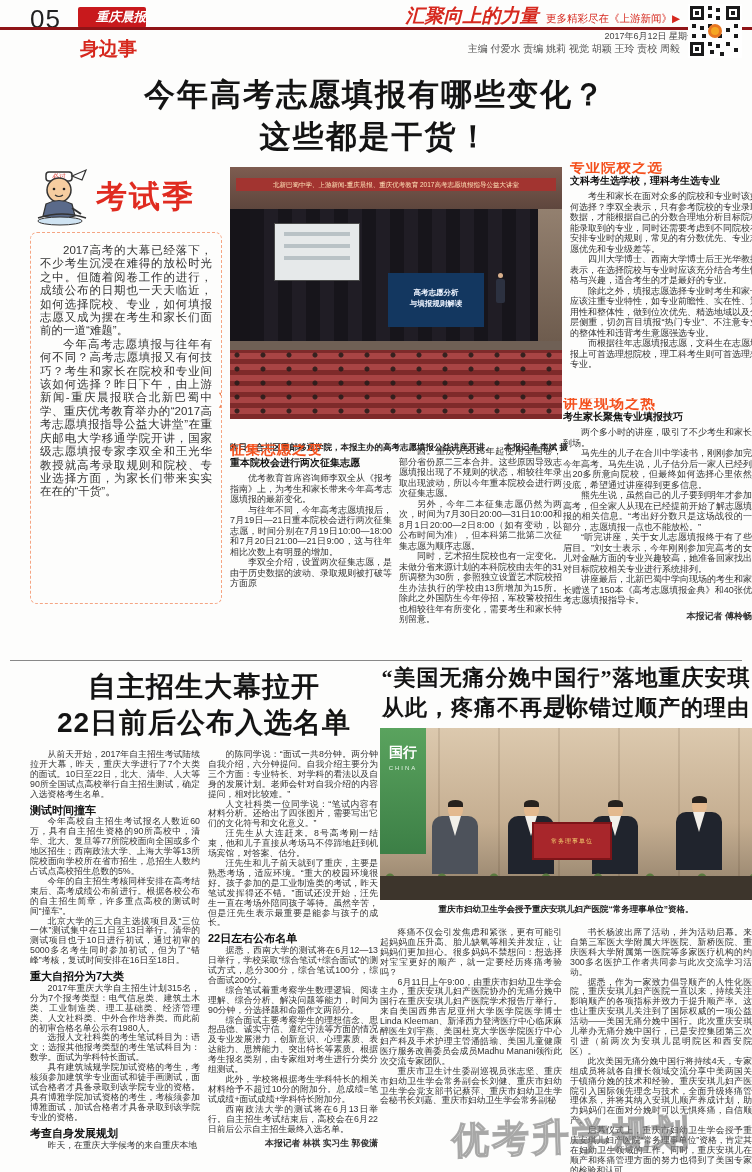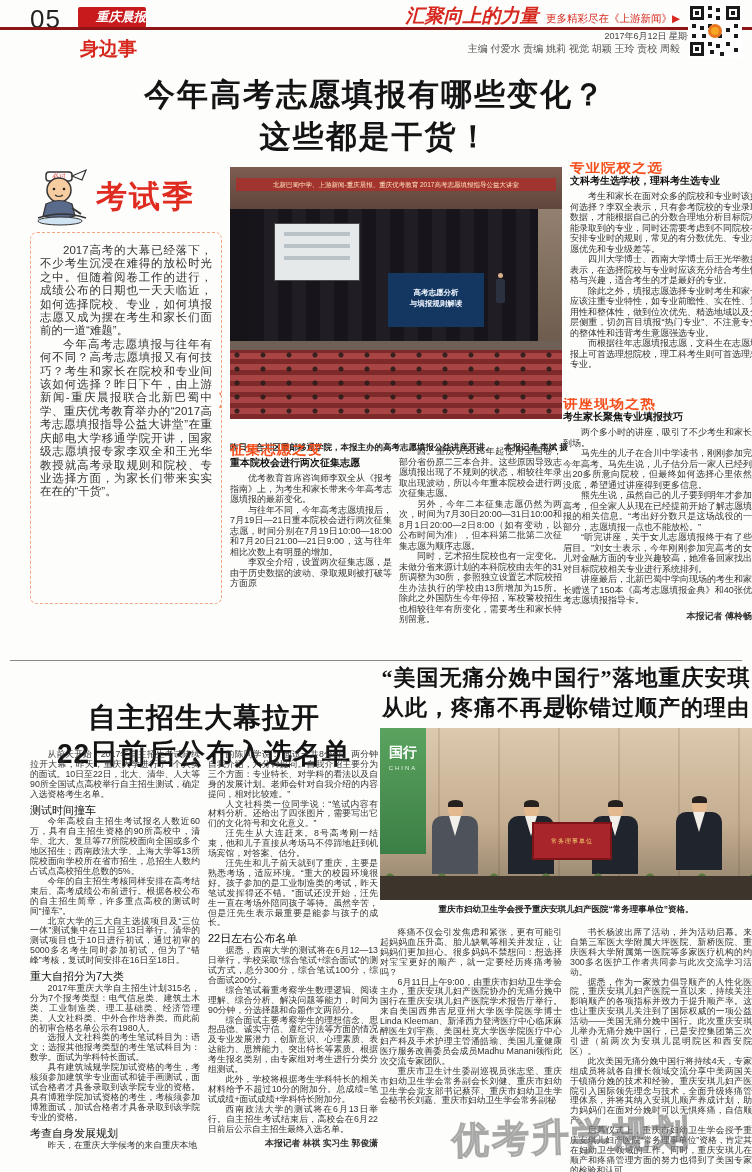--- a/index.html
+++ b/index.html
@@ -51,31 +51,31 @@
   .p1-heads{position:absolute;left:0;top:183px;width:100%;height:69px;opacity:.85;
         background-image:radial-gradient(circle at 7px 5px,#221b19 2px,transparent 3px);background-size:26px 14px;}
   .caption1{position:absolute;left:230px;top:442px;width:332px;font-size:8.5px;color:#222;text-align:center;
         font-weight:600;white-space:nowrap;}
   .caption1 .credit{margin-left:8px;}
   
   .sec-title{font-size:14.5px;font-weight:900;color:#f4511e;margin:0 0 3px;letter-spacing:1px;}
   .sec-sub{font-size:10px;font-weight:bold;color:#111;margin:0 0 5px;}
   .news-text{font-size:9px;line-height:10.5px;color:#333;text-align:justify;}
   .para{margin:0;text-indent:2em;text-align:justify;}
-  .col-subhead{font-size:11px;font-weight:normal;color:#111;text-indent:0;margin:6px 0 2px;text-align:left;}
+  .col-subhead{font-size:11px;font-weight:bold;color:#111;text-indent:0;margin:6px 0 2px;text-align:left;}
   .byline-p{text-align:right;font-weight:bold;text-indent:0;margin-top:5px;}
   .section1{position:absolute;left:230px;top:444px;width:332px;height:214px;overflow:hidden;}
   .s1-col1{position:absolute;left:0;top:0;width:162px;}
   .s1-col2{position:absolute;left:169px;top:2px;width:163px;}
   .section2{position:absolute;left:563px;top:162px;width:189px;height:234px;overflow:hidden;padding-left:7px;}
   .section3{position:absolute;left:563px;top:398px;width:189px;height:258px;overflow:hidden;}
   .divider{position:absolute;left:10px;top:660px;width:732px;height:1px;background:#888;}
   
   .a2-headline{position:absolute;left:30px;width:348px;text-align:center;font-weight:900;color:#141414;
-        font-size:28px;line-height:34px;letter-spacing:1px;margin-top:31px;}
+        font-size:28px;line-height:34px;letter-spacing:1px;}
   .a2h1{top:670px;} .a2h2{top:706px;}
   .a2-cols{position:absolute;left:30px;top:750px;width:348px;height:416px;font-size:8.8px;line-height:9.9px;color:#333;overflow:hidden;}
   .a2-col1{position:absolute;left:0;top:0;width:170px;height:416px;overflow:hidden;}
   .a2-col2{position:absolute;left:178px;top:0;width:170px;height:416px;overflow:hidden;}
   
   .a3-headline{position:absolute;left:380px;width:372px;text-align:center;font-family:"Liberation Serif","DejaVu Serif",serif;
         font-weight:900;color:#141414;font-size:22px;line-height:28px;letter-spacing:1px;}
   .a3h1{top:664px;} .a3h2{top:694px;}
   .photo2{position:absolute;left:380px;top:728px;width:372px;height:172px;overflow:hidden;
         background:linear-gradient(180deg,#dcc9ae 0%,#c5ae91 55%,#8e7d68 100%);}

